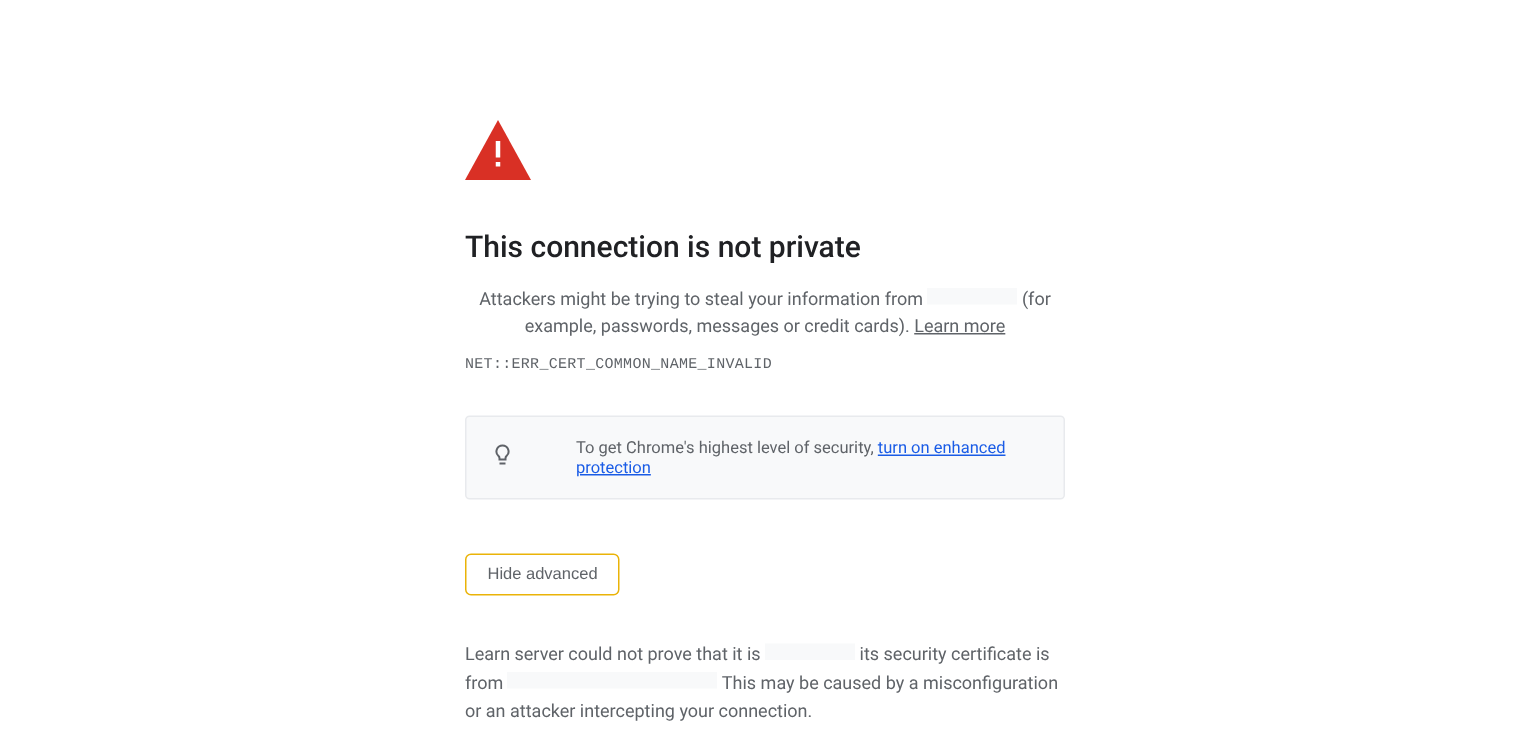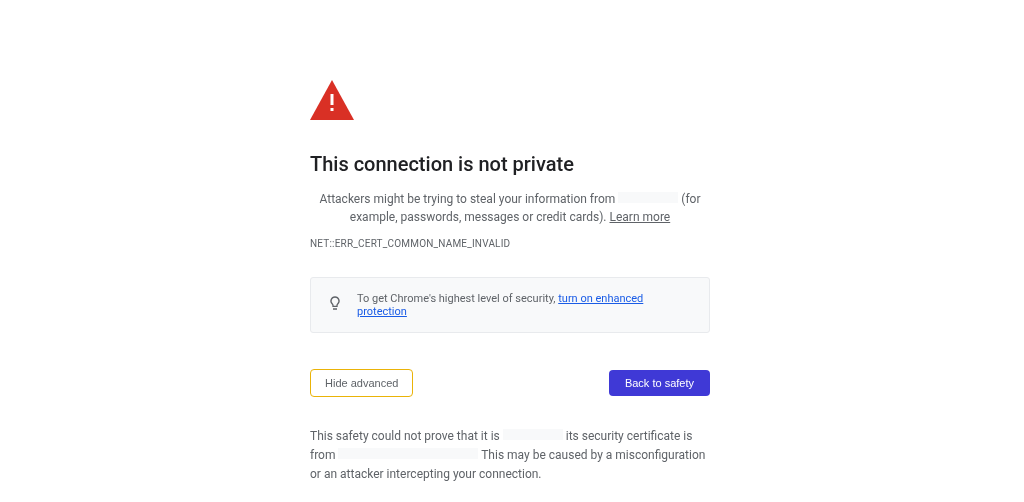--- a/index.html
+++ b/index.html
@@ -49,37 +49,39 @@
     .learn-more {
       color: #5f6368;
       text-decoration: underline;
       cursor: pointer;
     }
     .error-code {
       font-size: 10px;
       color: #5f6368;
       letter-spacing: 0.2px;
       margin-bottom: 28px;
+      font-family: Liberation Mono, monospace;
     }
     .infobox {
       background: #f8f9fa;
       border: 1px solid #e8eaed;
       border-radius: 3px;
       padding: 14px 16px;
       margin-bottom: 36px;
       display: flex;
       align-items: center;
       gap: 14px;
     }
     .infobox-icon {
       flex: 0 0 auto;
     }
     .infobox-text {
       font-size: 11px;
       color: #5f6368;
+      margin-left: 27px;
     }
     .enhanced-link {
       color: #1a5ce6;
       text-decoration: underline;
       cursor: pointer;
     }
     .button-row {
       display: flex;
       justify-content: space-between;
       align-items: center;
@@ -137,20 +139,19 @@
         <path d="M9 21h6M10 17h4M12 3a6 6 0 0 0-4 10.5c.6.6 1 1.4 1 2.2V17h6v-1.3c0-.8.4-1.6 1-2.2A6 6 0 0 0 12 3z"></path>
       </svg>
     </span>
     <span class="infobox-text">
       <span>To get Chrome's highest level of security, </span><a class="enhanced-link">turn on enhanced protection</a>
     </span>
   </div>
 
   <div class="button-row">
     <button class="btn-secondary">Hide advanced</button>
-    <button class="btn-primary">Back to safety</button>
   </div>
 
   <p class="details">
-    <span>This safety could not prove that it is </span><span class="domain-blank"></span><span> its security certificate is from </span><span class="domain-blank-wide"></span><span> This may be caused by a misconfiguration or an attacker intercepting your connection.</span>
+    <span>Learn server could not prove that it is </span><span class="domain-blank"></span><span> its security certificate is from </span><span class="domain-blank-wide"></span><span> This may be caused by a misconfiguration or an attacker intercepting your connection.</span>
   </p>
 
 </div>
 
 </body></html>

